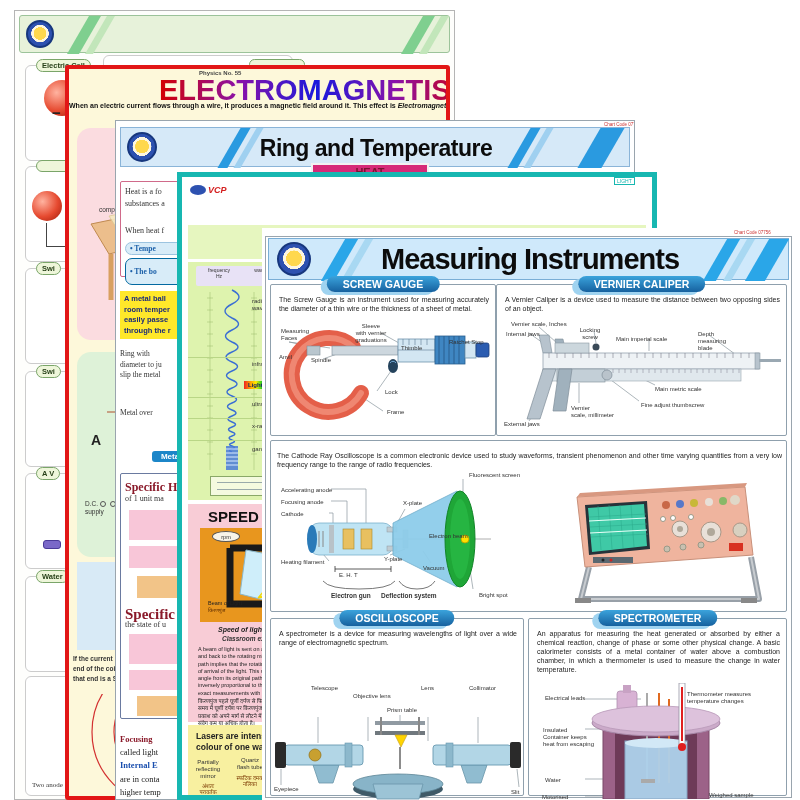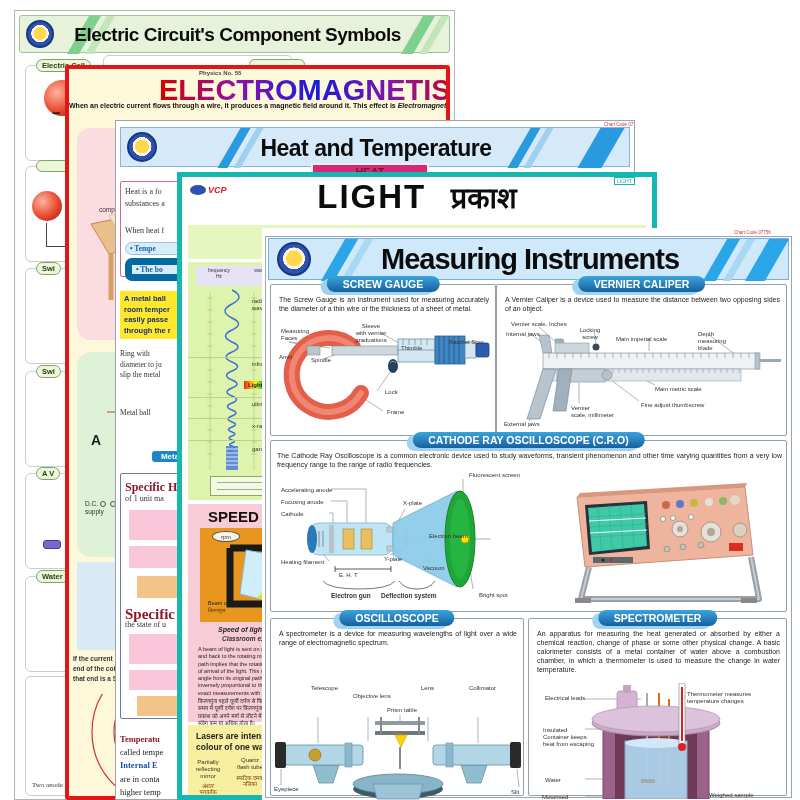--- a/index.html
+++ b/index.html
@@ -43,21 +43,20 @@
 
   <div class="poster" style="left:14px;top:10px;width:441px;height:790px;background:#fefefc;border:1px solid #b5b5b5;z-index:1">
     <div class="abs" style="left:4px;top:4px;width:431px;height:38px;background:#e7f2da;border:1px solid #9cc39a;border-radius:3px">
       <div class="logo" style="left:6px;top:4px;width:28px;height:28px"></div>
       <div class="abs" style="left:0;top:0;width:100%;height:100%">
         <div class="st" style="left:58px;top:0;width:12px;height:38px;background:#7fcf8f"></div>
         <div class="st" style="left:76px;top:0;width:8px;height:38px;background:#c2e6ba"></div>
         <div class="st" style="left:392px;top:0;width:12px;height:38px;background:#7fcf8f"></div>
         <div class="st" style="left:410px;top:0;width:8px;height:38px;background:#c2e6ba"></div>
       </div>
-      <div class="abs bandtitle ctr" style="left:40px;top:8px;width:355px;font-size:19px">Electric Circuit's Component Symbols</div>
     </div>
 
     <div class="cbox" style="left:10px;top:54px">
       <span class="gpill" style="left:10px;top:-7px">Electric Cell</span>
       <div class="cell" style="left:18px;top:14px;width:36px;height:36px"></div>
       <span class="abs" style="left:26px;top:38px;font-size:15px;font-weight:bold">−</span>
     </div>
     <div class="cbox" style="left:88px;top:44px;width:190px;height:80px">
       <span class="gpill" style="left:145px;top:3px;width:56px;height:11px"></span>
     </div>
@@ -155,81 +154,77 @@
     <span class="lbl" style="left:488px;top:1px;font-size:4.5px;color:#c33;white-space:nowrap">Chart Code 07754</span>
     <div class="abs" style="left:4px;top:6px;width:510px;height:40px;background:#d6e9f8;border:1px solid #8ab4d8">
       <div class="logo" style="left:6px;top:4px;width:30px;height:30px"></div>
       <div class="abs" style="left:0;top:0;width:100%;height:100%">
         <div class="st" style="left:108px;top:0;width:10px;height:40px;background:#2a9ae0"></div>
         <div class="st" style="left:124px;top:0;width:7px;height:40px;background:#9fd0f0"></div>
         <div class="st" style="left:398px;top:0;width:10px;height:40px;background:#2a9ae0"></div>
         <div class="st" style="left:414px;top:0;width:7px;height:40px;background:#9fd0f0"></div>
         <div class="st" style="left:468px;top:0;width:24px;height:40px;background:#2a9ae0"></div>
       </div>
-      <div class="abs bandtitle ctr" style="left:40px;top:7px;width:430px;font-size:23px">Heat and Temperature</div>
+      <div class="abs bandtitle ctr" style="left:40px;top:7px;width:430px;font-size:23px">Ring and Temperature</div>
     </div>
     <div class="abs ctr" style="left:195px;top:42px;width:118px;height:18px;background:#d62a78;border:2px solid #f2f2f2;
                 font-size:11px;font-weight:bold;color:#7a1430;line-height:14px">HEAT</div>
 
     <div class="secbox serif" style="left:4px;top:60px;width:154px;height:96px;border-color:#d06a8a">
       <span class="lbl serif" style="left:4px;top:4px;font-size:8px;line-height:1.5">Heat is a fo
 substances a</span>
       <span class="lbl serif" style="left:4px;top:44px;font-size:8px">When heat f</span>
       <span class="abs" style="left:4px;top:60px;width:72px;background:#d8ecf8;border:1px solid #9cc4e0;border-radius:7px;
                    font-size:7.5px;font-weight:bold;color:#1a5fa8;padding:1px 4px">• Tempe</span>
-      <span class="abs" style="left:4px;top:76px;width:72px;background:#d8ecf8;border:7px solid #0369a1;border-radius:7px;
-                   font-size:7.5px;font-weight:bold;color:#1a5fa8;padding:0 4px">• The bo</span>
+      <span class="abs" style="left:4px;top:76px;width:72px;background:#d8ecf8;border:1px solid #0369a1;border-radius:7px;
+                   font-size:7.5px;font-weight:bold;color:#1a5fa8;padding:8px 4px">• The bo</span>
     </div>
 
     <div class="abs" style="left:4px;top:170px;width:154px;height:48px;background:#ffe82a">
       <span class="lbl b" style="left:4px;top:3px;font-size:7.5px;color:#1a2a7a;line-height:1.4">A metal ball
 room temper
 easily passe
 through the r</span>
     </div>
 
     <span class="lbl serif" style="left:4px;top:228px;font-size:7.5px;line-height:1.4">Ring with
 diameter to ju
 slip the metal</span>
-    <span class="lbl serif" style="left:4px;top:288px;font-size:7.5px">Metal ball</span>
+    <span class="lbl serif" style="left:4px;top:288px;font-size:7.5px">Metal over</span>
     <span class="abs ctr" style="left:36px;top:330px;width:36px;background:#1c86c8;color:#fff;font-size:8px;font-weight:bold;
                  border-radius:3px;padding:1px 2px">Meta</span>
 
     <div class="secbox" style="left:4px;top:352px;width:154px;height:246px;border-color:#6a7aa0">
       <span class="lbl b serif" style="left:4px;top:6px;font-size:12px;color:#8a1a2a">Specific H</span>
       <span class="lbl serif" style="left:4px;top:20px;font-size:8px">of 1 unit ma</span>
       <div class="pinkbox" style="left:8px;top:36px;width:132px;height:30px;font-size:9.5px;line-height:1.5">Amount
 of Heat</div>
       <div class="pinkbox" style="left:8px;top:72px;width:132px;height:22px;font-size:10px;line-height:22px">Q</div>
       <div class="orangebox" style="left:16px;top:102px;width:118px;height:22px;font-size:11px;line-height:22px">Unit o</div>
       <span class="lbl b serif" style="left:4px;top:132px;font-size:15px;color:#8a1a2a">Specific lat</span>
       <span class="lbl serif" style="left:4px;top:146px;font-size:8px">the state of u</span>
       <div class="pinkbox" style="left:8px;top:160px;width:132px;height:30px;font-size:9px;line-height:1.6">Specifi
 Latent H</div>
       <div class="pinkbox" style="left:8px;top:196px;width:132px;height:20px;font-size:10px;line-height:20px">L</div>
       <div class="orangebox" style="left:16px;top:222px;width:118px;height:20px;font-size:11px;line-height:20px">Unit o</div>
     </div>
 
     <div class="abs serif" style="left:4px;top:612px;width:154px;line-height:1.55;font-size:8.5px">
-      <div><span class="b" style="color:#8a1a2a">Temperatu</span></div>
-      <div><span>called tempe</span></div>
+      <div><span class="b" style="color:#8a1a2a">Focusing</span></div>
+      <div><span>called light</span></div>
       <div><span class="b" style="color:#1a4fae">Internal E</span></div>
       <div><span>are in conta</span></div>
       <div><span>higher temp</span></div>
     </div>
   </div>
 
   <div class="poster" style="left:177px;top:172px;width:480px;height:628px;border:5px solid #17b7b1;z-index:4">
     <div class="abs" style="left:8px;top:6px">
       <span class="abs" style="left:0;top:2px;width:16px;height:10px;border-radius:50%;background:#2d51b0"></span>
       <span class="abs b" style="left:18px;top:2px;font-size:9px;font-style:italic;color:#d42020">VCP</span>
-    </div>
-    <div class="abs ctr" style="left:0;top:0;width:100%;height:42px">
-      <span class="b" style="font-size:33px;letter-spacing:2px;color:#0c0c0c">LIGHT</span>
-      <span style="font-size:29px;font-weight:bold;color:#0c0c0c;margin-left:20px">प्रकाश</span>
     </div>
     <span class="abs" style="left:432px;top:0;font-size:5px;color:#17b7b1;border:1px solid #17b7b1;padding:0 2px">LIGHT</span>
 
     <div class="abs" style="left:6px;top:48px;width:458px;height:34px;background:#e6f6bf">
       <span class="abs ctr b" style="left:20px;top:3px;width:290px;font-size:11px;color:#223">ELECTROMAGNETIC WAVES</span>
       <span class="abs ctr" style="left:20px;top:17px;width:290px;font-size:9px;color:#223">विद्युत चुम्बकीय तरंगें</span>
     </div>
 
     <div class="abs" style="left:6px;top:85px;width:458px;height:238px;background:#def3ae">
       <div class="abs" style="left:8px;top:4px;width:150px;height:20px;background:#e8e2f6;border-radius:2px">
@@ -396,21 +391,20 @@
       <span class="lbl ctr" style="left:78px;top:38px;width:44px">Sleeve
 with vernier
 graduations</span>
       <span class="lbl" style="left:130px;top:60px">Thimble</span>
       <span class="lbl" style="left:178px;top:54px">Ratchet Stop</span>
       <span class="lbl" style="left:114px;top:104px">Lock</span>
       <span class="lbl" style="left:116px;top:124px">Frame</span>
     </div>
 
     <div class="secbox" style="left:8px;top:212px;width:517px;height:172px">
-      <span class="sechead">CATHODE RAY OSCILLOSCOPE (C.R.O)</span>
       <div class="desc" style="left:6px;top:11px;width:505px">The Cathode Ray Oscilloscope is a common electronic device used to study waveforms, transient phenomenon and other time varying quantities from a very low frequency range to the range of radio frequencies.</div>
       <div class="abs" style="left:24px;top:36px">
         <svg width="235" height="132" viewBox="0 0 235 132">
           <g stroke="#8a969e" stroke-width="0.7" fill="none">
             <path d="M168,2 V18 M36,12 H71 V50 M36,24 H52 V52 M34,36 H38 V48 M34,84 L22,70 M110,32 L100,50 M95,78 L110,72 M140,58 L140,62 M136,86 L128,74 M178,112 L171,67"></path>
           </g>
           <line x1="14" y1="62" x2="196" y2="62" stroke="#999" stroke-width="0.8"></line>
           <rect x="14" y="46" width="84" height="32" rx="10" fill="#bfe4f4" stroke="#7ab0cc" stroke-width="0.8"></rect>
           <ellipse cx="17" cy="62" rx="5" ry="14" fill="#2a7ab8"></ellipse>
           <path d="M24,54 v16 M28,54 v16" stroke="#888" stroke-width="1" fill="none"></path>

